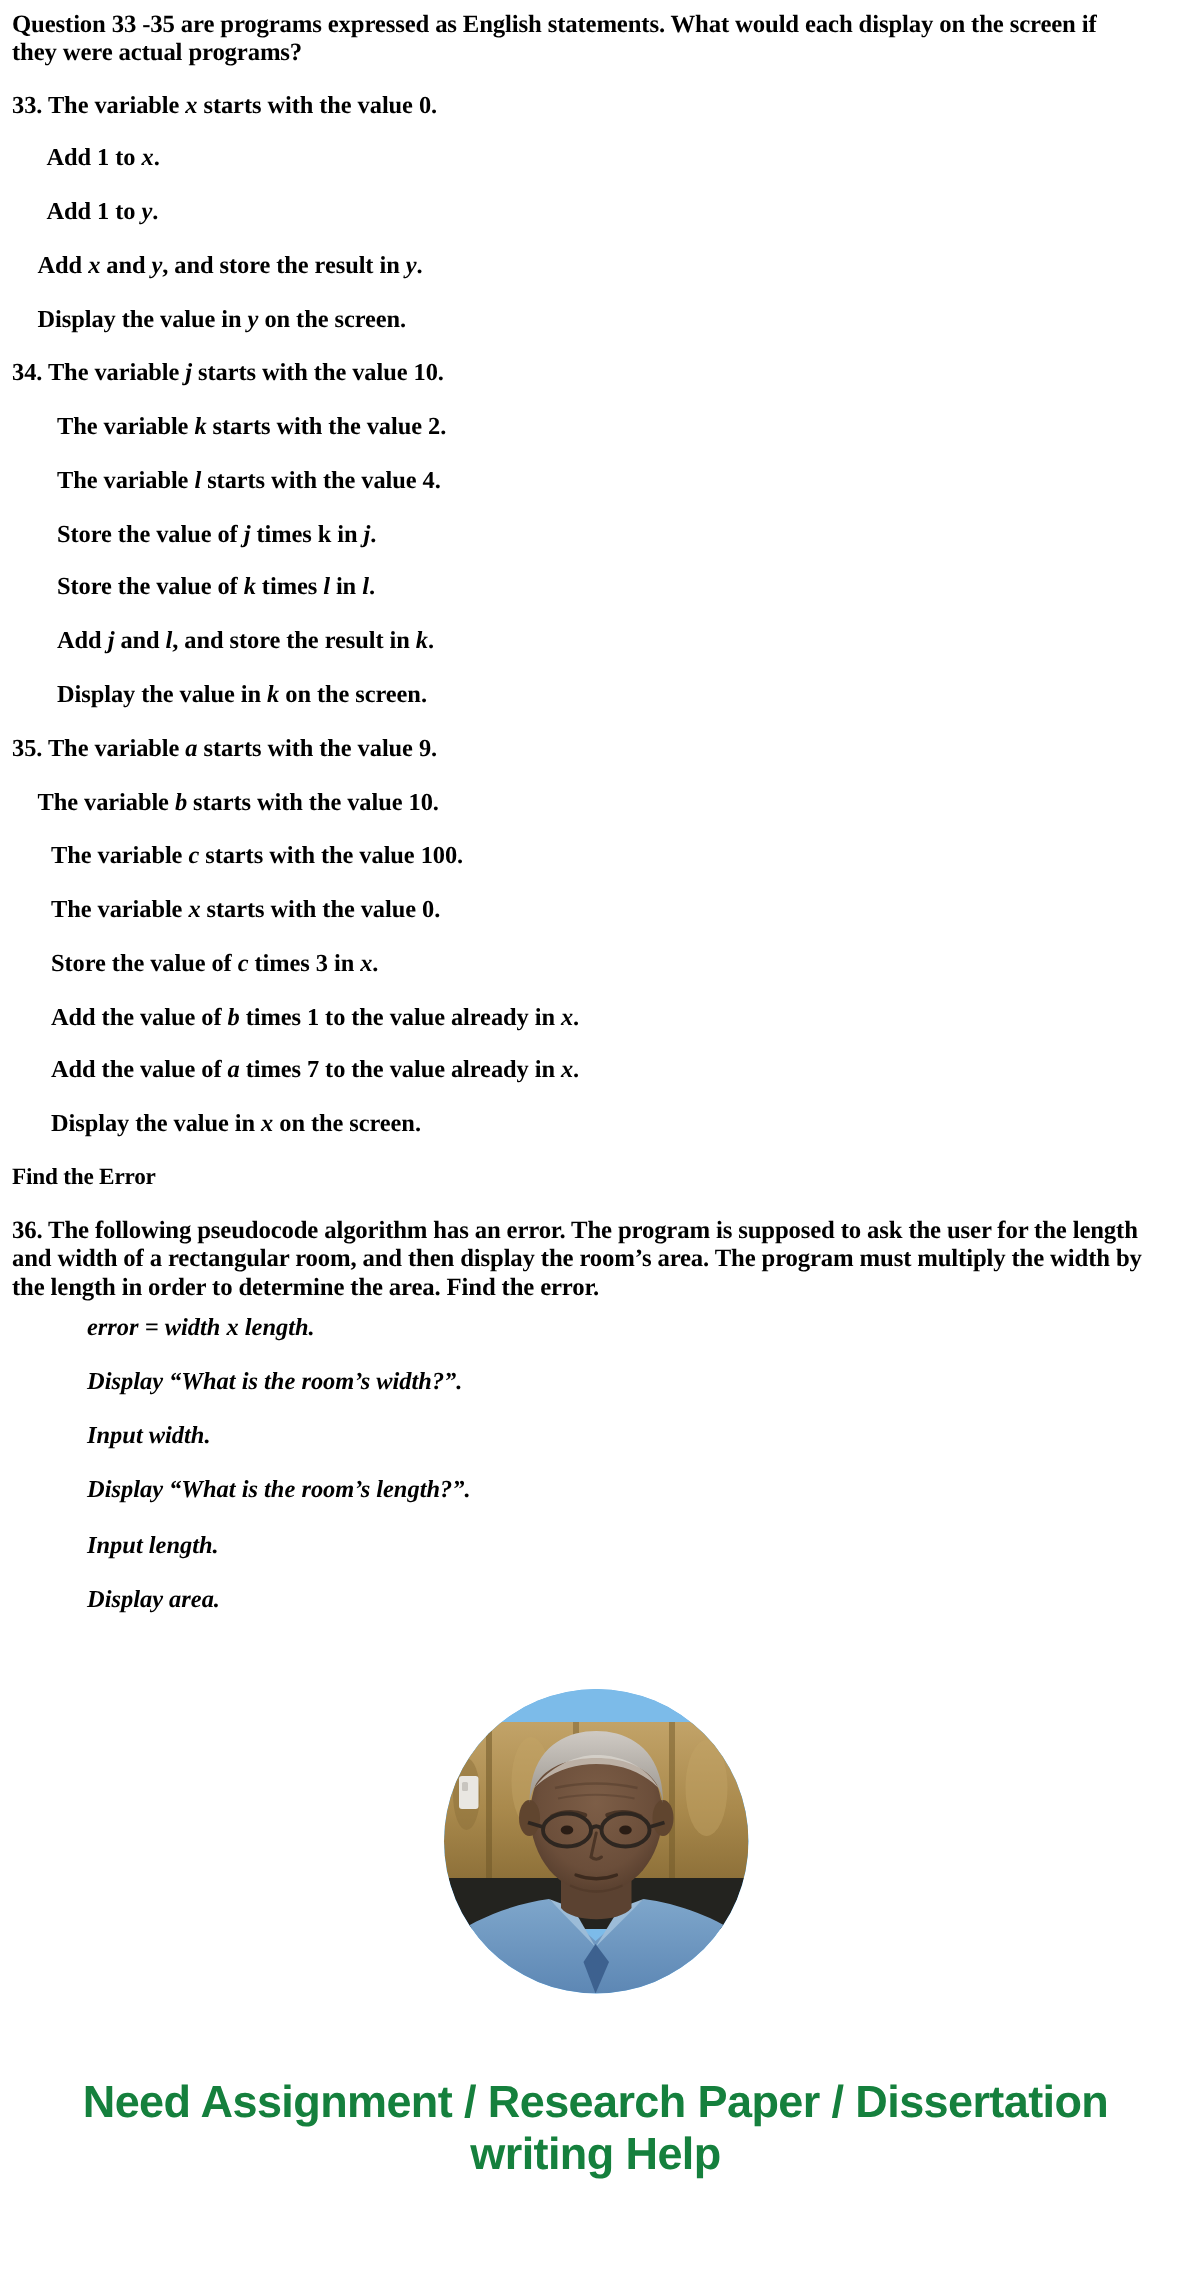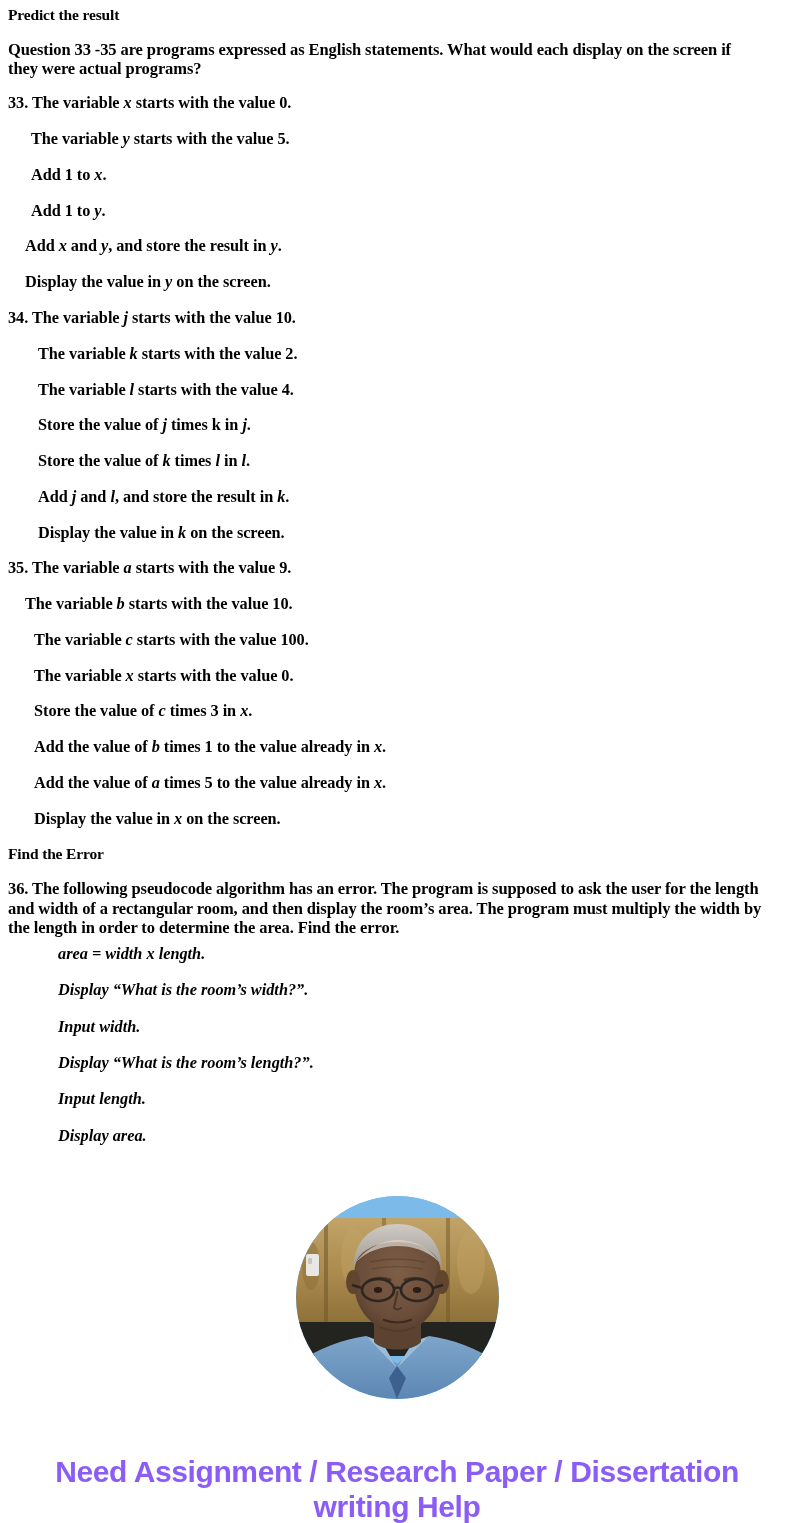--- a/index.html
+++ b/index.html
@@ -131,49 +131,45 @@
     margin-top: 58px;
     padding-bottom: 24px;
   }
 
   .footer-line {
     font-family: "Liberation Sans", "DejaVu Sans", sans-serif;
     font-weight: bold;
     font-size: 30px;
     line-height: 1.0;
     letter-spacing: -0.4px;
-    color: #8b5cf6;
+    color: #15803d;
     margin: 0;
     padding: 0 18px;
   }
 
   .footer-line.l1 { margin-bottom: 5px; }
   .footer-line.l2 { margin-bottom: 5px; }
 </style>
 </head>
 <body>
 
 <div class="page">
 
   <div class="doc-body">
 
-    <div class="heading">Predict the result</div>
 
     <div class="intro">Question 33 -35 are programs expressed as English statements. What would each display on the screen if they were actual programs?</div>
 
     <div class="q-block">
 
       <div class="stmt ind-0">
         <span>33.</span>
         <span>The variable </span><span class="v">x</span><span> starts with the value 0.</span>
       </div>
 
-      <div class="stmt ind-2">
-        <span>The variable </span><span class="v">y</span><span> starts with the value 5.</span>
-      </div>
 
       <div class="stmt ind-2">
         <span>Add 1 to </span><span class="v">x</span><span>.</span>
       </div>
 
       <div class="stmt ind-2">
         <span>Add 1 to </span><span class="v">y</span><span>.</span>
       </div>
 
       <div class="stmt ind-1">
@@ -238,36 +234,36 @@
 
       <div class="stmt ind-4">
         <span>Store the value of </span><span class="v">c</span><span> times 3 in </span><span class="v">x</span><span>.</span>
       </div>
 
       <div class="stmt ind-4">
         <span>Add the value of </span><span class="v">b</span><span> times 1 to the value already in </span><span class="v">x</span><span>.</span>
       </div>
 
       <div class="stmt ind-4">
-        <span>Add the value of </span><span class="v">a</span><span> times 5 to the value already in </span><span class="v">x</span><span>.</span>
+        <span>Add the value of </span><span class="v">a</span><span> times 7 to the value already in </span><span class="v">x</span><span>.</span>
       </div>
 
       <div class="stmt ind-4">
         <span>Display the value in </span><span class="v">x</span><span> on the screen.</span>
       </div>
     </div>
 
     <div class="heading">Find the Error</div>
 
     <div class="q-block">
 
       <div class="q36-intro">36. The following pseudocode algorithm has an error. The program is supposed to ask the user for the length and width of a rectangular room, and then display the room’s area. The program must multiply the width by the length in order to determine the area. Find the error.</div>
 
       <div class="pseudocode">
-        <div class="pseudo-line">area = width x length.</div>
+        <div class="pseudo-line">error = width x length.</div>
         <div class="pseudo-line">Display “What is the room’s width?”.</div>
         <div class="pseudo-line">Input width.</div>
         <div class="pseudo-line">Display “What is the room’s length?”.</div>
         <div class="pseudo-line">Input length.</div>
         <div class="pseudo-line">Display area.</div>
       </div>
     </div>
 
   </div>
 

